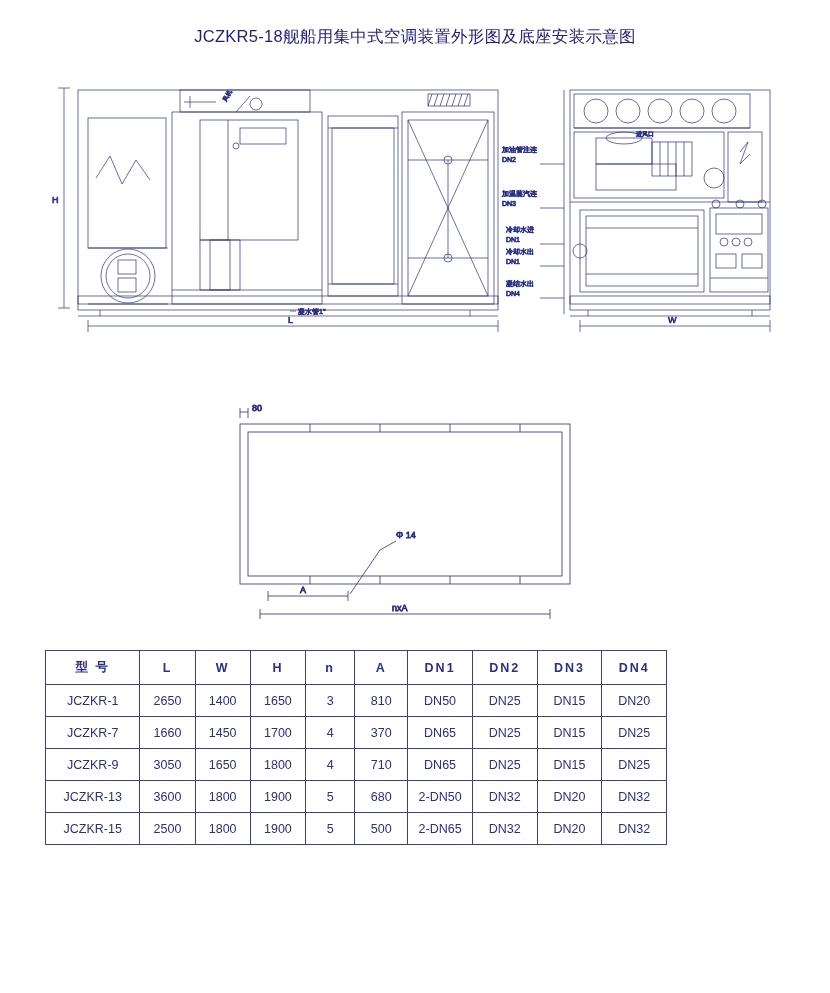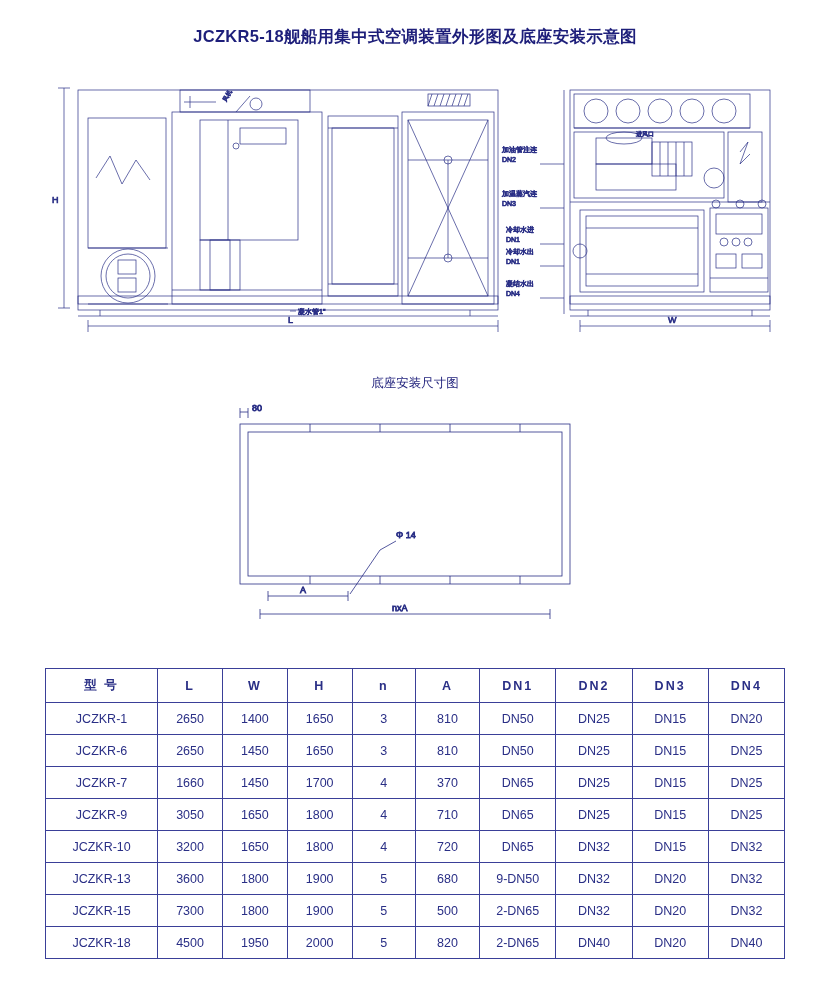--- a/index.html
+++ b/index.html
@@ -13,21 +13,21 @@
     position: relative;
     width: 830px; height: 993px;
     overflow: hidden;
     background: #ffffff;
   }
   .title {
     position: absolute;
     top: 26px; left: 0; width: 830px;
     text-align: center;
     font-size: 16.5px;
-    font-weight: bold;
+    font-weight: normal;
     color: #1d1e7a;
     letter-spacing: 0.3px;
   }
   
   #top-drawing {
     position: absolute;
     top: 68px; left: 40px;
     width: 760px; height: 265px;
   }
   #top-drawing svg { display: block; }
@@ -41,22 +41,22 @@
   }
   #base-drawing {
     position: absolute;
     top: 398px; left: 200px;
     width: 420px; height: 230px;
   }
 
   
   #spec-table {
     position: absolute;
-    top: 668px; left: 45px;
-    width: 740px;
+    top: 650px; left: 45px;
+    width: 622px;
     border-collapse: collapse;
     border-radius: 21px;
   }
   #spec-table td, #spec-table th {
     border: 1px solid #3a3f98;
     height: 32px;
     text-align: center;
     vertical-align: middle;
     font-size: 12.5px;
     color: #2a2f86;
@@ -224,21 +224,20 @@
       <circle cx="700" cy="136" r="4"></circle>
       <circle cx="722" cy="136" r="4"></circle>
 
       <line x1="540" y1="258" x2="730" y2="258"></line>
       <line x1="540" y1="252" x2="540" y2="264"></line>
       <line x1="730" y1="252" x2="730" y2="264"></line>
       <text class="dim" x="628" y="255">W</text>
     </svg>
   </div>
 
-  <div class="subtitle">底座安装尺寸图</div>
 
   <div id="base-drawing">
     <svg width="420" height="230" viewBox="0 0 420 230" xmlns="http://www.w3.org/2000/svg" stroke="#2a2f86" fill="none" stroke-width="0.8">
 
       <rect x="40" y="26" width="330" height="160"></rect>
       <rect x="48" y="34" width="314" height="144"></rect>
 
       <line x1="40" y1="14" x2="48" y2="14"></line>
       <line x1="40" y1="10" x2="40" y2="20"></line>
       <line x1="48" y1="10" x2="48" y2="20"></line>
@@ -291,32 +290,20 @@
         <td>1400</td>
         <td>1650</td>
         <td>3</td>
         <td>810</td>
         <td>DN50</td>
         <td>DN25</td>
         <td>DN15</td>
         <td>DN20</td>
       </tr>
       <tr>
-        <td>JCZKR-6</td>
-        <td>2650</td>
-        <td>1450</td>
-        <td>1650</td>
-        <td>3</td>
-        <td>810</td>
-        <td>DN50</td>
-        <td>DN25</td>
-        <td>DN15</td>
-        <td>DN25</td>
-      </tr>
-      <tr>
         <td>JCZKR-7</td>
         <td>1660</td>
         <td>1450</td>
         <td>1700</td>
         <td>4</td>
         <td>370</td>
         <td>DN65</td>
         <td>DN25</td>
         <td>DN15</td>
         <td>DN25</td>
@@ -327,63 +314,39 @@
         <td>1650</td>
         <td>1800</td>
         <td>4</td>
         <td>710</td>
         <td>DN65</td>
         <td>DN25</td>
         <td>DN15</td>
         <td>DN25</td>
       </tr>
       <tr>
-        <td>JCZKR-10</td>
-        <td>3200</td>
-        <td>1650</td>
-        <td>1800</td>
-        <td>4</td>
-        <td>720</td>
-        <td>DN65</td>
-        <td>DN32</td>
-        <td>DN15</td>
-        <td>DN32</td>
-      </tr>
-      <tr>
         <td>JCZKR-13</td>
         <td>3600</td>
         <td>1800</td>
         <td>1900</td>
         <td>5</td>
         <td>680</td>
-        <td>9-DN50</td>
+        <td>2-DN50</td>
         <td>DN32</td>
         <td>DN20</td>
         <td>DN32</td>
       </tr>
       <tr>
         <td>JCZKR-15</td>
-        <td>7300</td>
+        <td>2500</td>
         <td>1800</td>
         <td>1900</td>
         <td>5</td>
         <td>500</td>
         <td>2-DN65</td>
         <td>DN32</td>
         <td>DN20</td>
         <td>DN32</td>
       </tr>
-      <tr>
-        <td>JCZKR-18</td>
-        <td>4500</td>
-        <td>1950</td>
-        <td>2000</td>
-        <td>5</td>
-        <td>820</td>
-        <td>2-DN65</td>
-        <td>DN40</td>
-        <td>DN20</td>
-        <td>DN40</td>
-      </tr>
     </tbody>
   </table>
 
 </div>
 
 </body></html>

